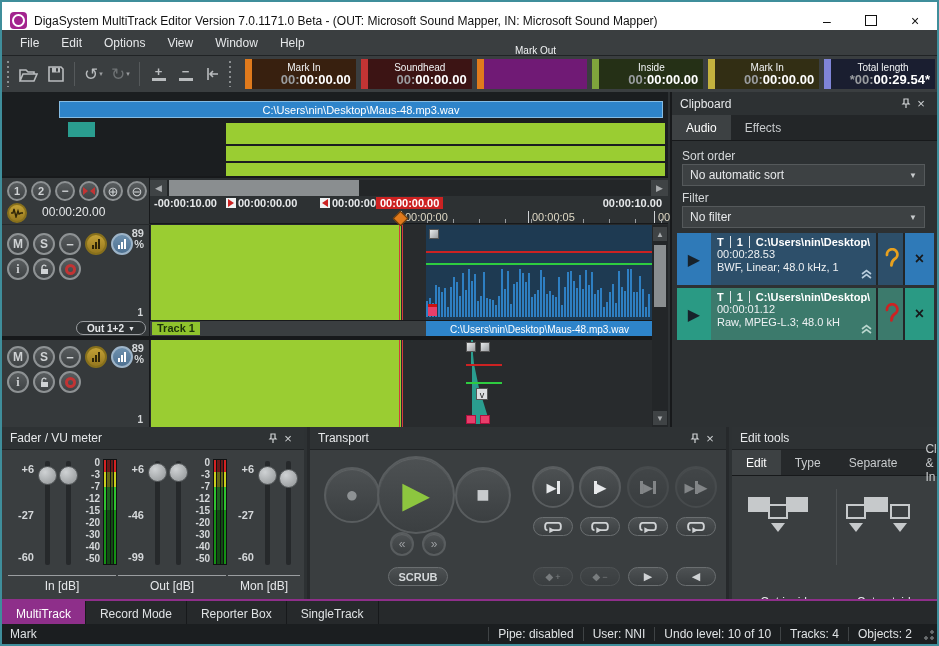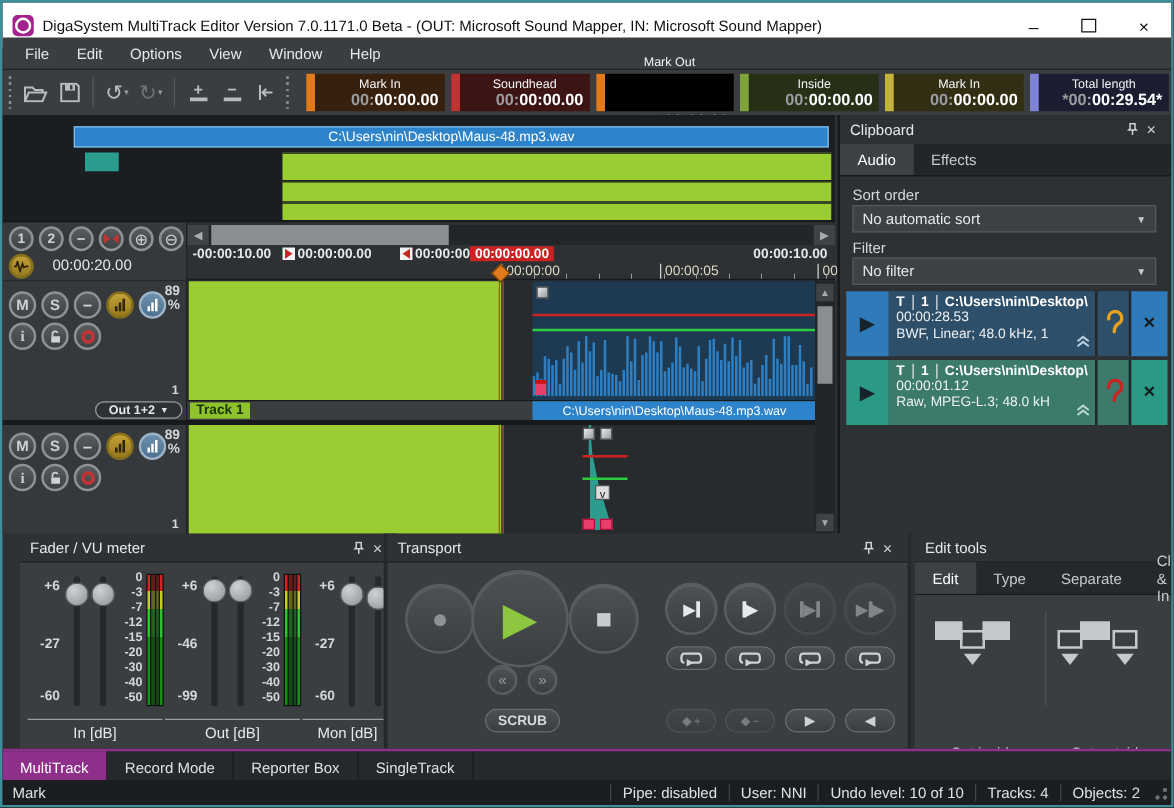--- a/index.html
+++ b/index.html
@@ -238,21 +238,21 @@
       <div class="tbox" style="background: rgb(56, 32, 15);">
         <i class="acc" style="background: rgb(224, 122, 28);"></i>
         <div class="tlab">Mark In</div>
         <div class="tval"><span class="dim">00:</span><span>00:00.00</span></div>
       </div>
       <div class="tbox" style="background: rgb(60, 20, 20);">
         <i class="acc" style="background: rgb(194, 52, 52);"></i>
         <div class="tlab">Soundhead</div>
         <div class="tval"><span class="dim">00:</span><span>00:00.00</span></div>
       </div>
-      <div class="tbox" style="background: #000000; gap: 34px;">
+      <div class="tbox" style="background: #701a75; gap: 34px;">
         <i class="acc" style="background: rgb(224, 122, 28);"></i>
         <div class="tlab">Mark Out</div>
         <div class="tval"><span class="dim">00:</span><span>00:00.00</span></div>
       </div>
       <div class="tbox" style="background: rgb(37, 48, 22);">
         <i class="acc" style="background: rgb(127, 164, 60);"></i>
         <div class="tlab">Inside</div>
         <div class="tval"><span class="dim">00:</span><span>00:00.00</span></div>
       </div>
       <div class="tbox" style="background: rgb(50, 46, 20);">
@@ -600,21 +600,21 @@
         <svg width="16" height="22" viewBox="0 0 20 26">
             <path d="M5 8 A6.5 6.5 0 1 1 14.5 13 C11.5 15 10.5 17 10.5 21" stroke="currentColor" stroke-width="3.4" fill="none" stroke-linecap="round"></path>
           </svg>
       </span>
       <span class="ci-close" style="background: rgb(42, 154, 132);">
           <span>×</span>
         </span>
     </div>
   </div>
 
-  <div class="bpanel" style="left:0;width:302px;margin-left:14px;">
+  <div class="bpanel" style="left:0;width:302px;">
     <div class="ptitle">
       <span>Fader / VU meter</span>
         <span class="sp"></span>
       <span class="pinicon">
           <svg width="10" height="11" viewBox="0 0 10 11">
             <path d="M3 1 H7 V5 L8 6 H2 L3 5 Z M5 6 V10" fill="none" stroke="#cfd2d4" stroke-width="1.2"></path>
           </svg>
         </span>
       <span class="closex">×</span>
     </div>

